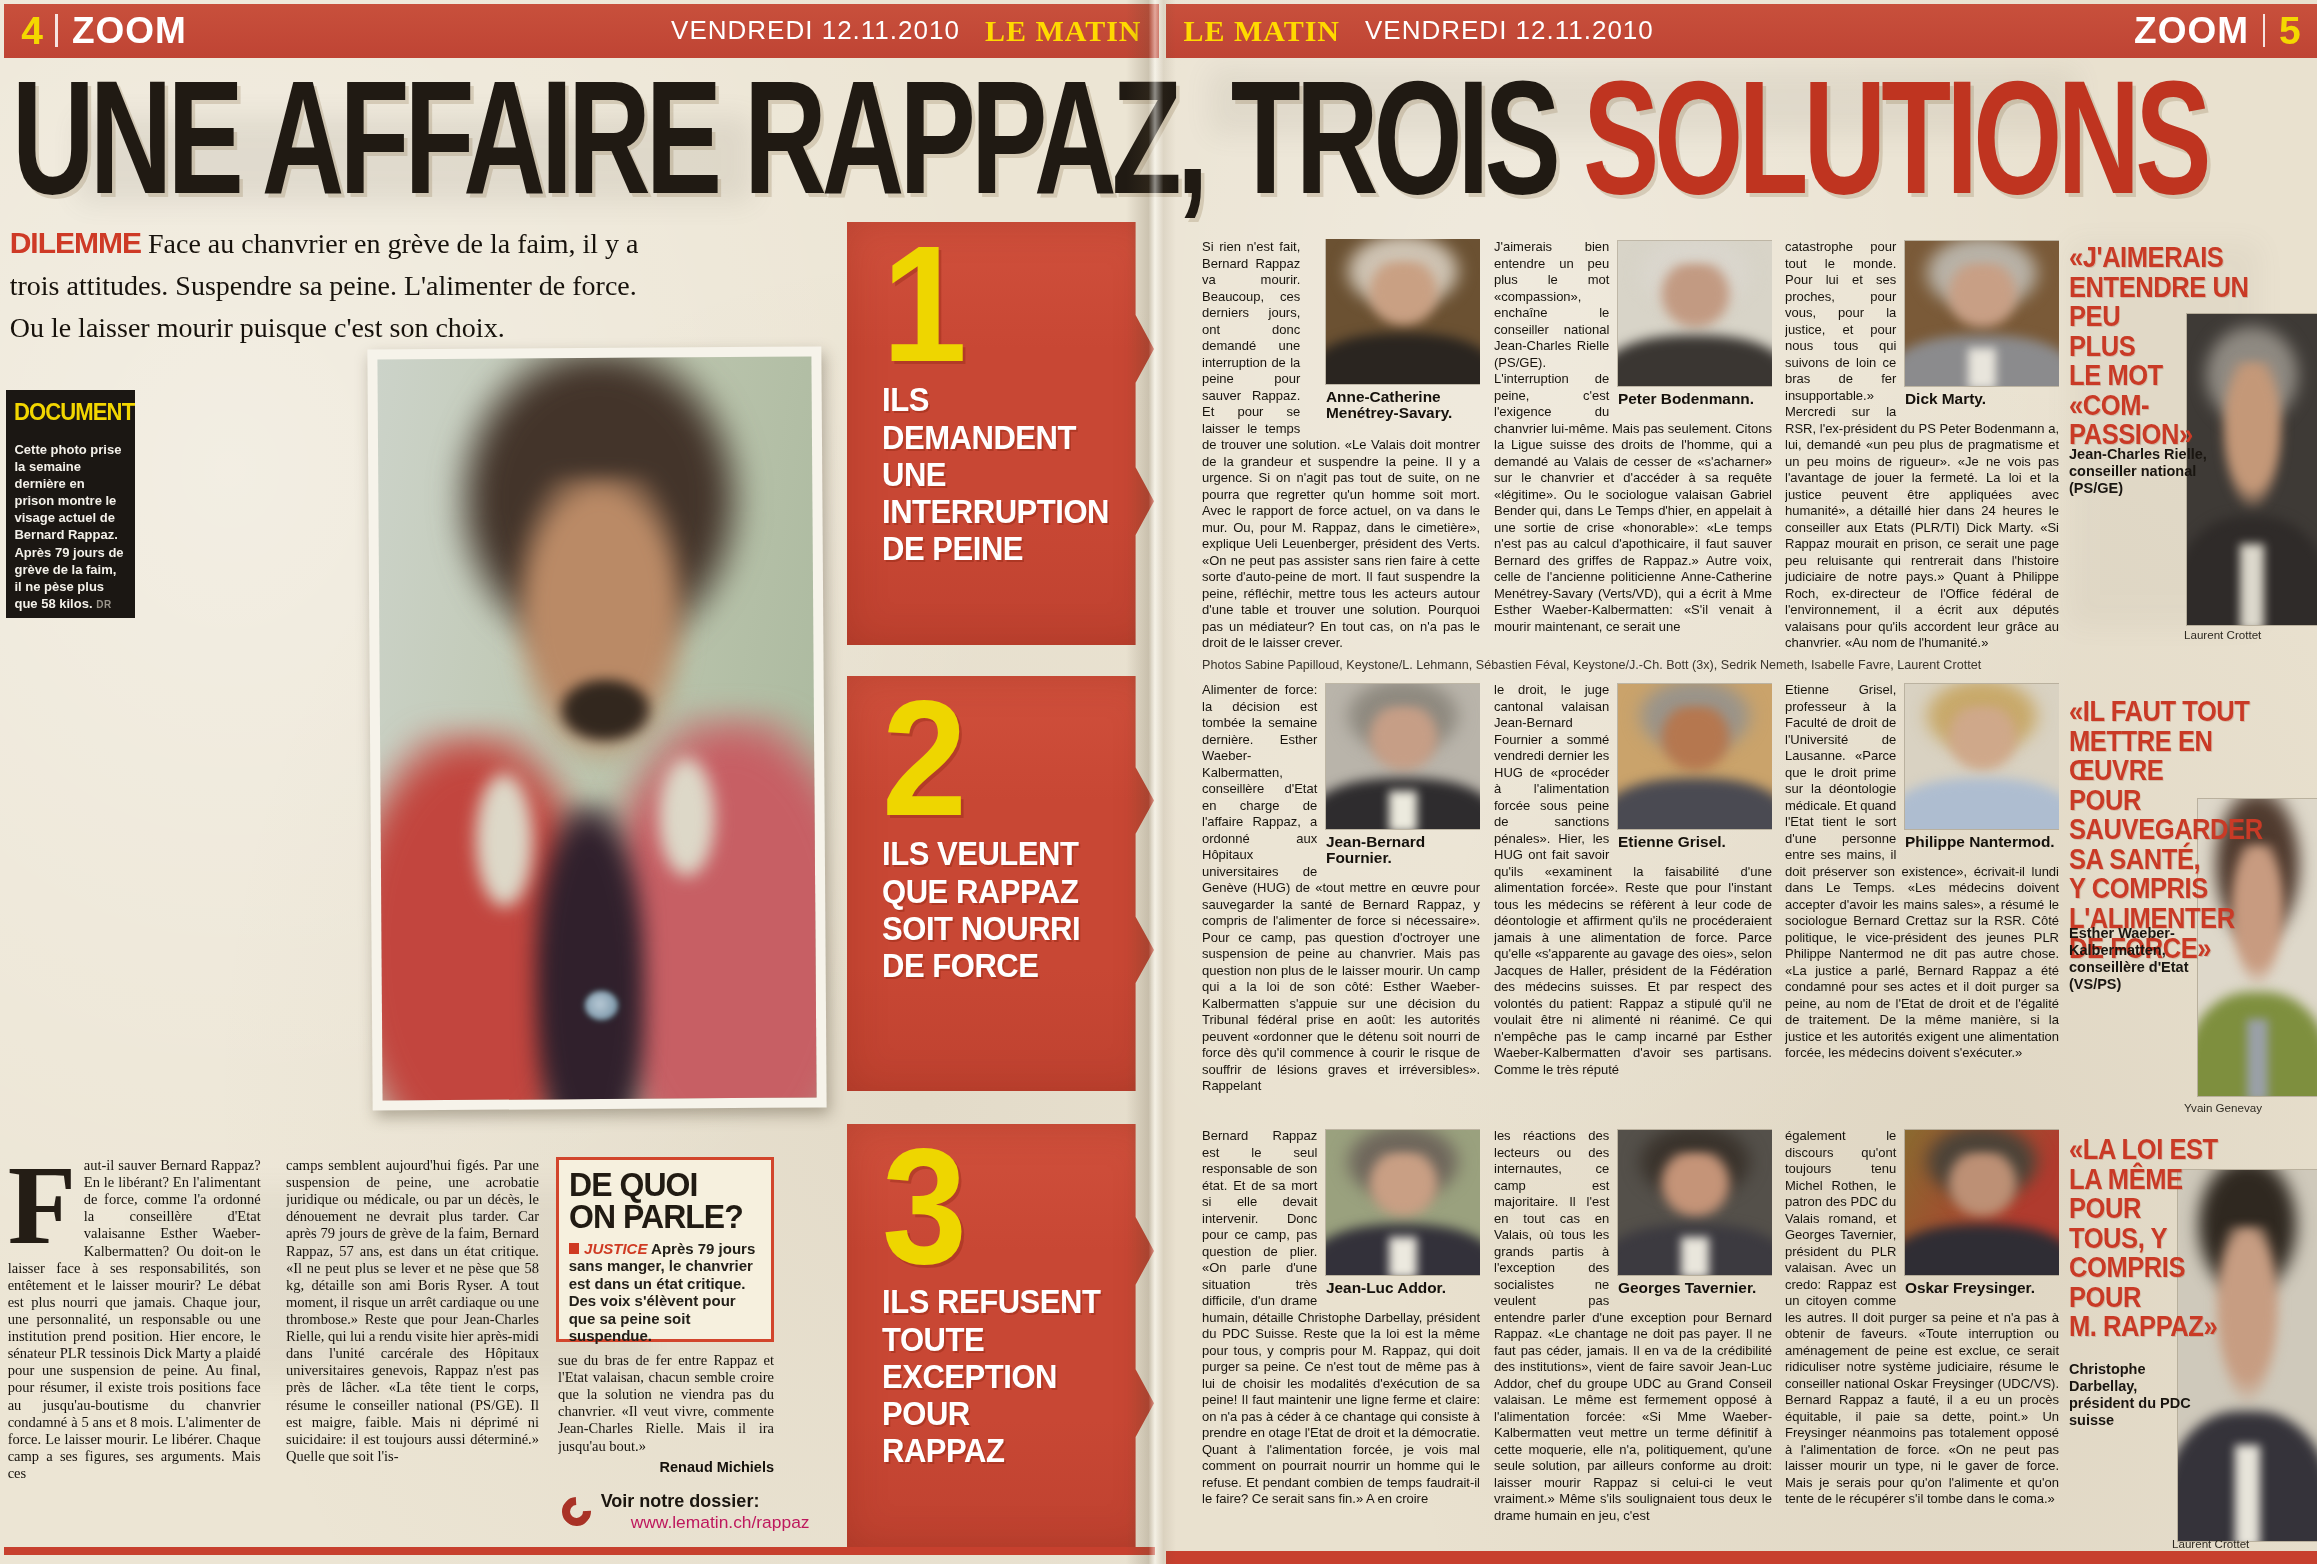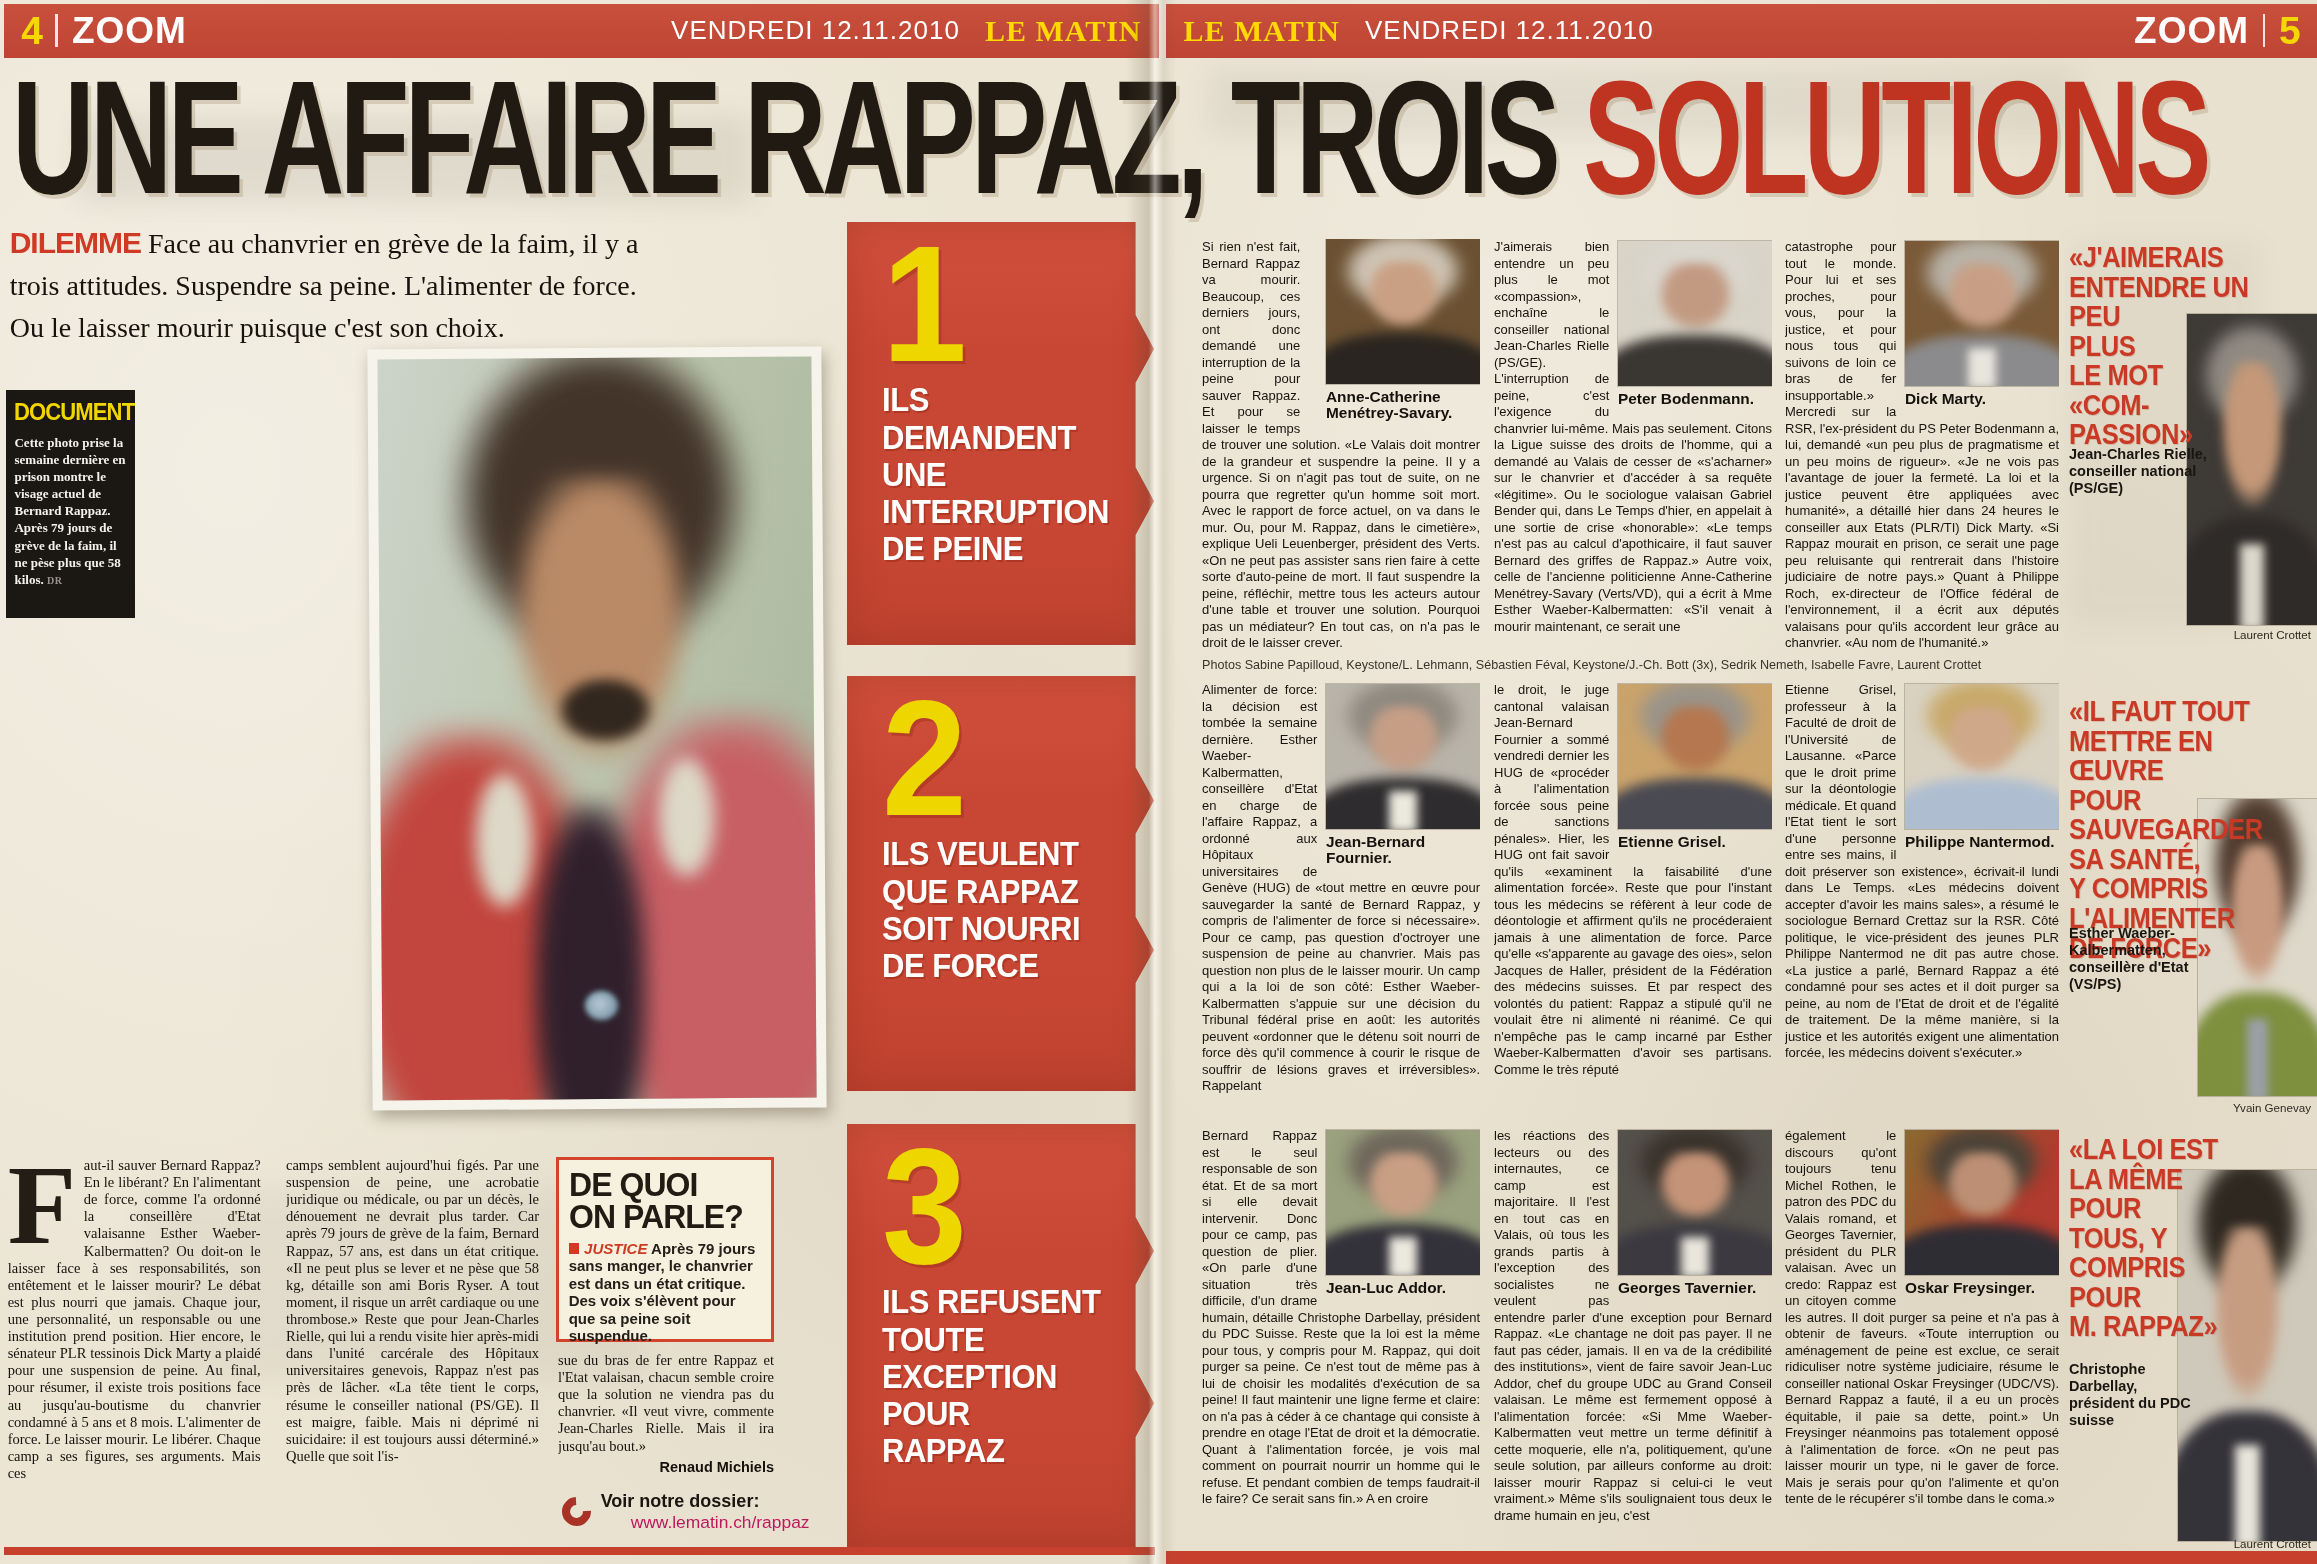--- a/index.html
+++ b/index.html
@@ -39,21 +39,21 @@
 
   
   .intro{position:absolute;left:9.7px;top:220px;width:632px;z-index:4;
     font-family:"Liberation Serif",serif;font-size:28px;line-height:1.5;color:#17120c;}
   .intro b{font-family:"Liberation Sans",sans-serif;color:#ce3a26;font-size:30px;letter-spacing:-1px;}
 
   
   .docbox{position:absolute;left:5.8px;top:390px;width:129px;height:228px;background:#1b1713;z-index:4;
     padding:7.7px 8.7px;box-sizing:border-box;}
   .doclabel{color:#f2d600;font-weight:bold;font-size:24px;letter-spacing:-1px;transform:scaleX(.92);transform-origin:left;}
-  .doctext{color:#f4f1ea;font-weight:bold;font-size:13px;line-height:1.32;margin-top:8px;font-family:Liberation Serif, serif;}
+  .doctext{color:#f4f1ea;font-weight:bold;font-size:13px;line-height:1.32;margin-top:15px;}
   .doccredit{color:#9a958c;font-size:10px;font-weight:bold;letter-spacing:0.5px;}
 
   
   .mainphoto{position:absolute;left:370px;top:348px;width:454px;height:761px;background:#f6f3ea;
     padding:9.7px;box-sizing:border-box;transform:rotate(-.4deg);z-index:3;
     box-shadow:2.9px 6.8px 15.4px rgba(60,50,30,.35);}
   .mp-in{position:relative;width:100%;height:100%;overflow:hidden;
     background:linear-gradient(100deg,#ccd3c9,#bcc5ae 50%,#a9b89d);}
   .mp-in div{position:absolute;}
   .mp-hair{left:16%;top:-2%;width:70%;height:44%;filter:blur(11.6px);
@@ -124,21 +124,21 @@
     background:radial-gradient(ellipse at 50% 45%,var(--skin) 0 52%,transparent 72%);}
   .pt-body{left:-10%;bottom:-20%;width:120%;height:55%;filter:blur(5.8px);
     background:var(--cloth);border-radius:45% 45% 0 0;}
   .pt-shirt{left:41%;bottom:-2%;width:18%;height:28%;filter:blur(4.8px);background:var(--shirt,transparent);}
 
   
   .q-text{position:absolute;left:2069px;width:251px;color:#c93a26;font-weight:bold;font-size:29px;
     line-height:1.02;letter-spacing:-0.5px;white-space:pre-line;z-index:6;
     transform:scaleX(.88);transform-origin:left top;text-shadow:1px 1px 0 rgba(150,60,30,.2);}
   .q-attr{position:absolute;left:2069px;z-index:6;font-weight:bold;font-size:14.5px;line-height:1.18;color:#191510;}
-  .q-credit{position:absolute;z-index:7;font-size:11.6px;color:#2e2a22;text-align:right;}
+  .q-credit{position:absolute;z-index:7;font-size:11.6px;color:#2e2a22;text-align:left;}
   .bigportrait{position:absolute;z-index:5;}
 </style>
 </head>
 <body>
 
 <div class="page" id="pageL">
   <div class="smudge" style="left:77px;top:116px;width:676px;height:87px;"></div>
   <div class="smudge" style="left:145px;top:1188px;width:502px;height:193px;opacity:.06;"></div>
 </div>
 <div class="page" id="pageR">

